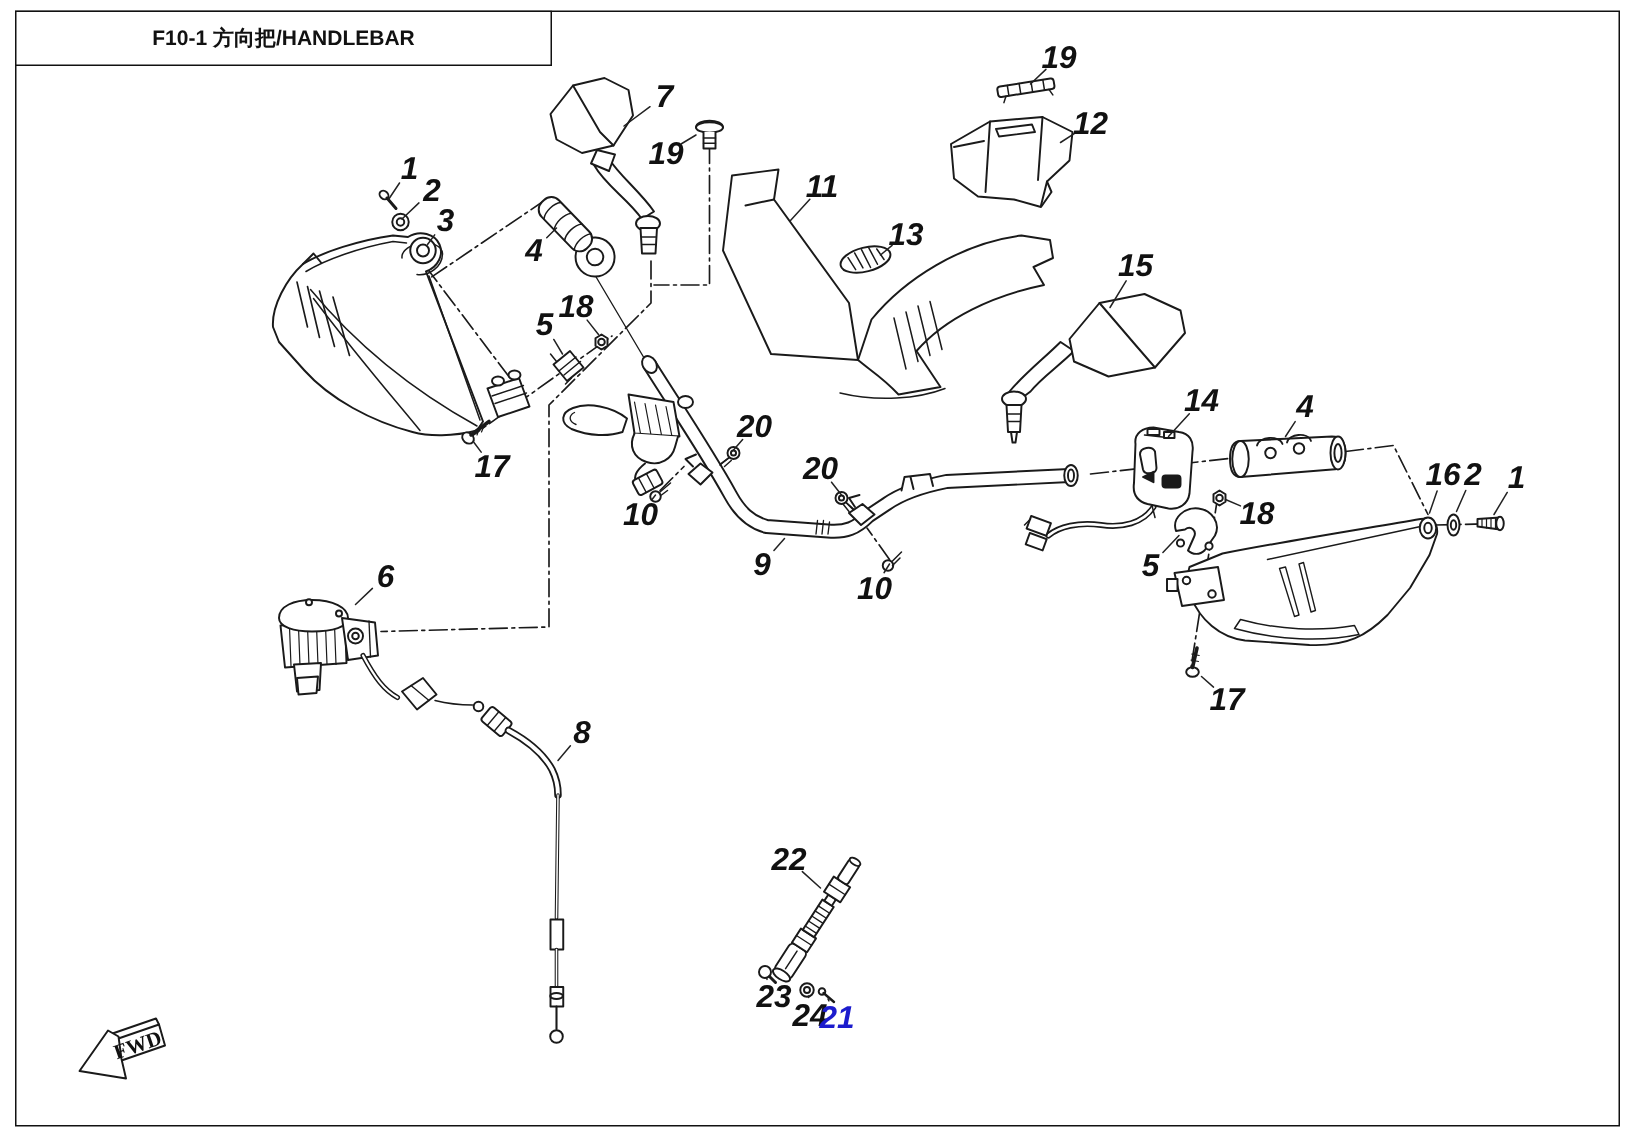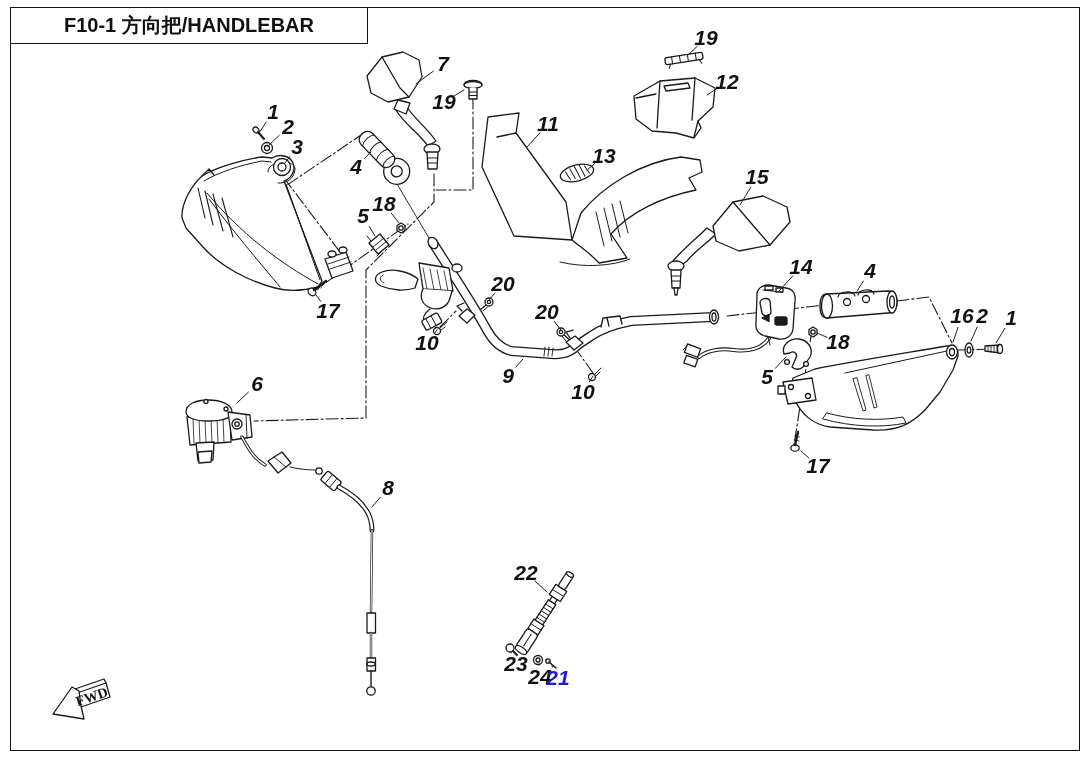--- a/index.html
+++ b/index.html
@@ -1,21 +1,21 @@
 <!DOCTYPE html>
 <html><head>
 <meta charset="utf-8">
 <style>
   html,body{margin:0;padding:0;background:#fff;}
   .page{position:relative;width:1090px;height:760px;background:#fff;overflow:hidden;
         font-family:"Liberation Sans","DejaVu Sans",sans-serif;}
   .frame{position:absolute;left:10px;top:7px;width:1068px;height:742px;border:1.7px solid #111;}
   .titlebox{position:absolute;left:10px;top:7px;width:356px;height:35px;border:1.7px solid #111;
             display:flex;align-items:center;justify-content:center;background:#fff;
-            font-weight:700;font-size:20px;color:#111;}
+            font-weight:700;font-size:14px;color:#111;}
   .callout{font-family:"Liberation Sans","DejaVu Sans",sans-serif;font-style:italic;font-weight:700;
            font-size:21px;text-anchor:middle;fill:#111;stroke:none;}
   .link{fill:#1c1ccd;}
   .leader{stroke:#222;stroke-width:1;fill:none;}
   .dash{stroke-dasharray:12 3 2 3;}
 </style>
 </head>
 <body>
 
 <div class="page">

